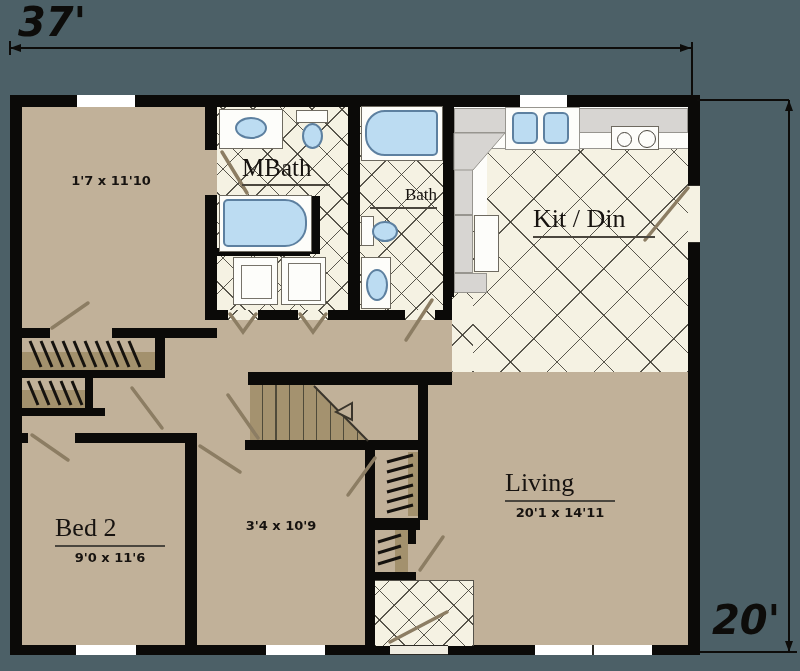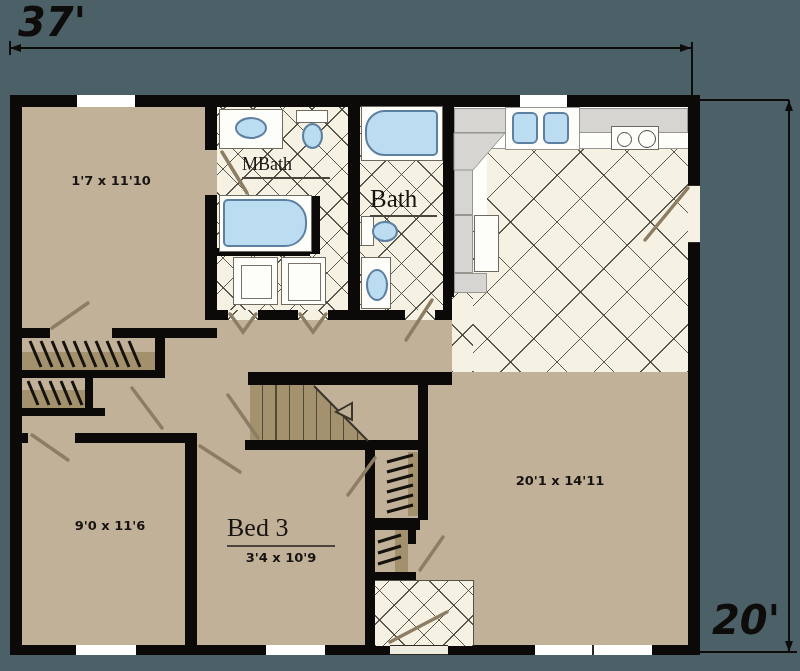--- a/index.html
+++ b/index.html
@@ -200,30 +200,34 @@
 
     <line x1="593" y1="645" x2="593" y2="655" stroke="#2c2a25" stroke-width="2"></line>
   </svg>
 
   <div class="dim" style="left:18px;top:2px;">37'</div>
   <div class="dim" style="left:712px;top:600px;">20'</div>
 
   <div class="rlabel" style="left:32px;top:170px;width:158px;font-size:27px;">
     <div class="rdims">1'7 x 11'10</div>
   </div>
-  <div class="rlabel" style="left:242px;top:155px;width:88px;font-size:18px;">
+  <div class="rlabel" style="left:242px;top:155px;width:88px;font-size:25px;">
     <span class="rname">MBath</span>
   </div>
-  <div class="rlabel" style="left:370px;top:186px;width:67px;font-size:25px;">
+  <div class="rlabel" style="left:370px;top:186px;width:67px;font-size:17px;text-align:right;">
     <span class="rname">Bath</span>
   </div>
+  <div class="rlabel" style="left:533px;top:206px;width:122px;font-size:26px;">
+    <span class="rname">Kit / Din</span>
+  </div>
   <div class="rlabel" style="left:505px;top:470px;width:110px;font-size:26px;">
+    <span class="rname">Living</span>
     <div class="rdims">20'1 x 14'11</div>
   </div>
   <div class="rlabel" style="left:55px;top:515px;width:110px;font-size:26px;">
+    <span class="rname">Bed 2</span>
     <div class="rdims">9'0 x 11'6</div>
   </div>
   <div class="rlabel" style="left:227px;top:515px;width:108px;font-size:26px;">
-    <span class="rname">Bed 3</span>
     <div class="rdims">3'4 x 10'9</div>
   </div>
 
 </div>
 
 </body></html>

